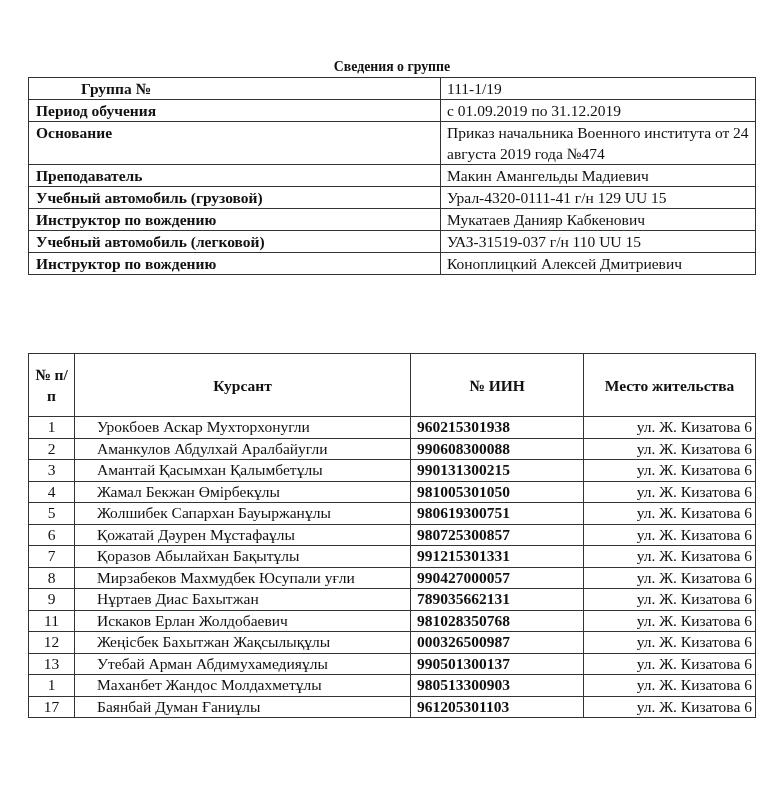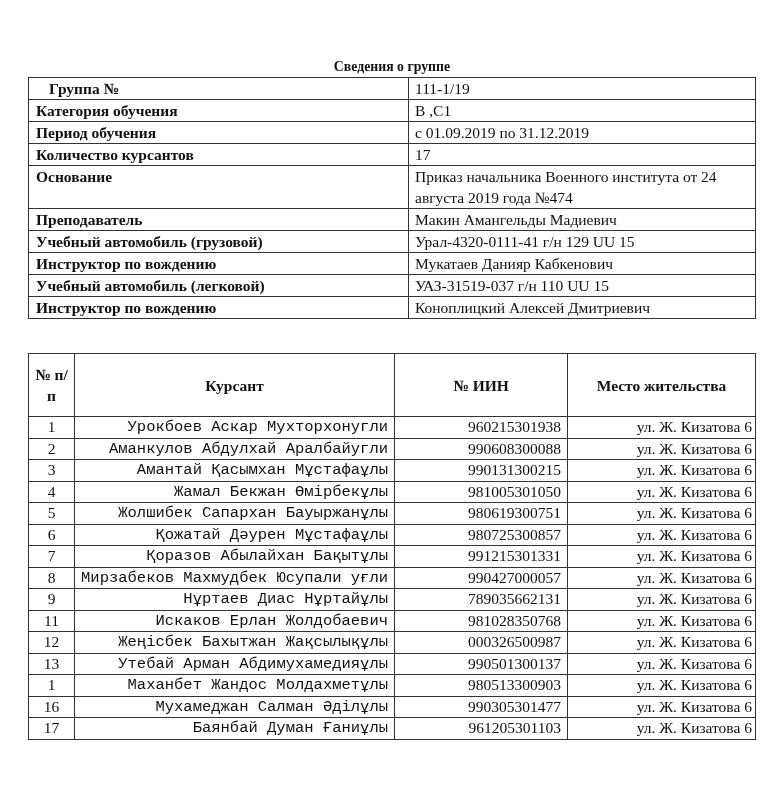--- a/index.html
+++ b/index.html
@@ -10,57 +10,49 @@
     }
     .title {
       position: absolute; left: 28px; top: 56px; width: 728px;
       text-align: center; font-weight: bold; font-size: 15px; line-height: 20px;
       transform: scaleX(0.92);
     }
     table { border-collapse: collapse; position: absolute; }
     td, th { border: 1px solid #333; padding: 0 6px; font-size: 15.5px; line-height: 21px; }
     .info { left: 28px; top: 77px; width: 728px; }
     .info td.lbl { width: 353px; font-weight: bold; text-align: left; padding-left: 7px; vertical-align: top; }
-    .info td.lbl.first { padding-left: 20px; }
+    .info td.lbl.first { padding-left: 52px; }
     .info td.val { vertical-align: top; }
     .info tr { height: 21px; }
     .students { left: 28px; top: 353px; width: 728px; }
     .students th { font-weight: bold; text-align: center; vertical-align: middle; }
     .students thead tr { height: 63px; }
     .students td { height: 20.5px; line-height: 20px; }
     .students td.num { width: 33px; text-align: center; }
-    .students td.name { width: 307px; text-align: right; padding-left: 6px; font-family: Liberation Mono, monospace; }
-    .students td.iin { width: 160px; text-align: right; }
+    .students td.name { width: 307px; text-align: left; padding-left: 22px; }
+    .students td.iin { width: 160px; text-align: left; font-weight: bold; }
     .students td.addr { text-align: right; white-space: nowrap; padding: 0 3px; }
     .students th.h-num { width: 33px; padding: 0 2px; }
     .students th.h-name { width: 307px; }
     .students th.h-iin { width: 160px; }
   </style>
 </head>
 <body>
 
 <div class="title">Сведения о группе</div>
 
 <table class="info">
   <tbody>
     <tr>
       <td class="lbl first">Группа №</td>
       <td class="val">111-1/19</td>
     </tr>
     <tr>
-      <td class="lbl">Категория обучения</td>
-      <td class="val">B ,C1</td>
-    </tr>
-    <tr>
       <td class="lbl">Период обучения</td>
       <td class="val">с 01.09.2019 по 31.12.2019</td>
-    </tr>
-    <tr>
-      <td class="lbl">Количество курсантов</td>
-      <td class="val">17</td>
     </tr>
     <tr>
       <td class="lbl">Основание</td>
       <td class="val">Приказ начальника Военного института от 24 августа 2019 года №474</td>
     </tr>
     <tr>
       <td class="lbl">Преподаватель</td>
       <td class="val">Макин Амангельды Мадиевич</td>
     </tr>
     <tr>
@@ -99,21 +91,21 @@
         <td class="addr">ул. Ж. Кизатова 6</td>
       </tr>
     <tr>
         <td class="num">2</td>
         <td class="name">Аманкулов Абдулхай Аралбайугли</td>
         <td class="iin">990608300088</td>
         <td class="addr">ул. Ж. Кизатова 6</td>
       </tr>
     <tr>
         <td class="num">3</td>
-        <td class="name">Амантай Қасымхан Мұстафаұлы</td>
+        <td class="name">Амантай Қасымхан Қалымбетұлы</td>
         <td class="iin">990131300215</td>
         <td class="addr">ул. Ж. Кизатова 6</td>
       </tr>
     <tr>
         <td class="num">4</td>
         <td class="name">Жамал Бекжан Өмірбекұлы</td>
         <td class="iin">981005301050</td>
         <td class="addr">ул. Ж. Кизатова 6</td>
       </tr>
     <tr>
@@ -135,21 +127,21 @@
         <td class="addr">ул. Ж. Кизатова 6</td>
       </tr>
     <tr>
         <td class="num">8</td>
         <td class="name">Мирзабеков Махмудбек Юсупали уғли</td>
         <td class="iin">990427000057</td>
         <td class="addr">ул. Ж. Кизатова 6</td>
       </tr>
     <tr>
         <td class="num">9</td>
-        <td class="name">Нұртаев Диас Нұртайұлы</td>
+        <td class="name">Нұртаев Диас Бахытжан</td>
         <td class="iin">789035662131</td>
         <td class="addr">ул. Ж. Кизатова 6</td>
       </tr>
     <tr>
         <td class="num">11</td>
         <td class="name">Искаков Ерлан Жолдобаевич</td>
         <td class="iin">981028350768</td>
         <td class="addr">ул. Ж. Кизатова 6</td>
       </tr>
     <tr>
@@ -164,25 +156,19 @@
         <td class="iin">990501300137</td>
         <td class="addr">ул. Ж. Кизатова 6</td>
       </tr>
     <tr>
         <td class="num">1</td>
         <td class="name">Маханбет Жандос Молдахметұлы</td>
         <td class="iin">980513300903</td>
         <td class="addr">ул. Ж. Кизатова 6</td>
       </tr>
     <tr>
-        <td class="num">16</td>
-        <td class="name">Мухамеджан Салман Әділұлы</td>
-        <td class="iin">990305301477</td>
-        <td class="addr">ул. Ж. Кизатова 6</td>
-      </tr>
-    <tr>
         <td class="num">17</td>
         <td class="name">Баянбай Думан Ғаниұлы</td>
         <td class="iin">961205301103</td>
         <td class="addr">ул. Ж. Кизатова 6</td>
       </tr>
   </tbody>
 </table>
 
 </body></html>

